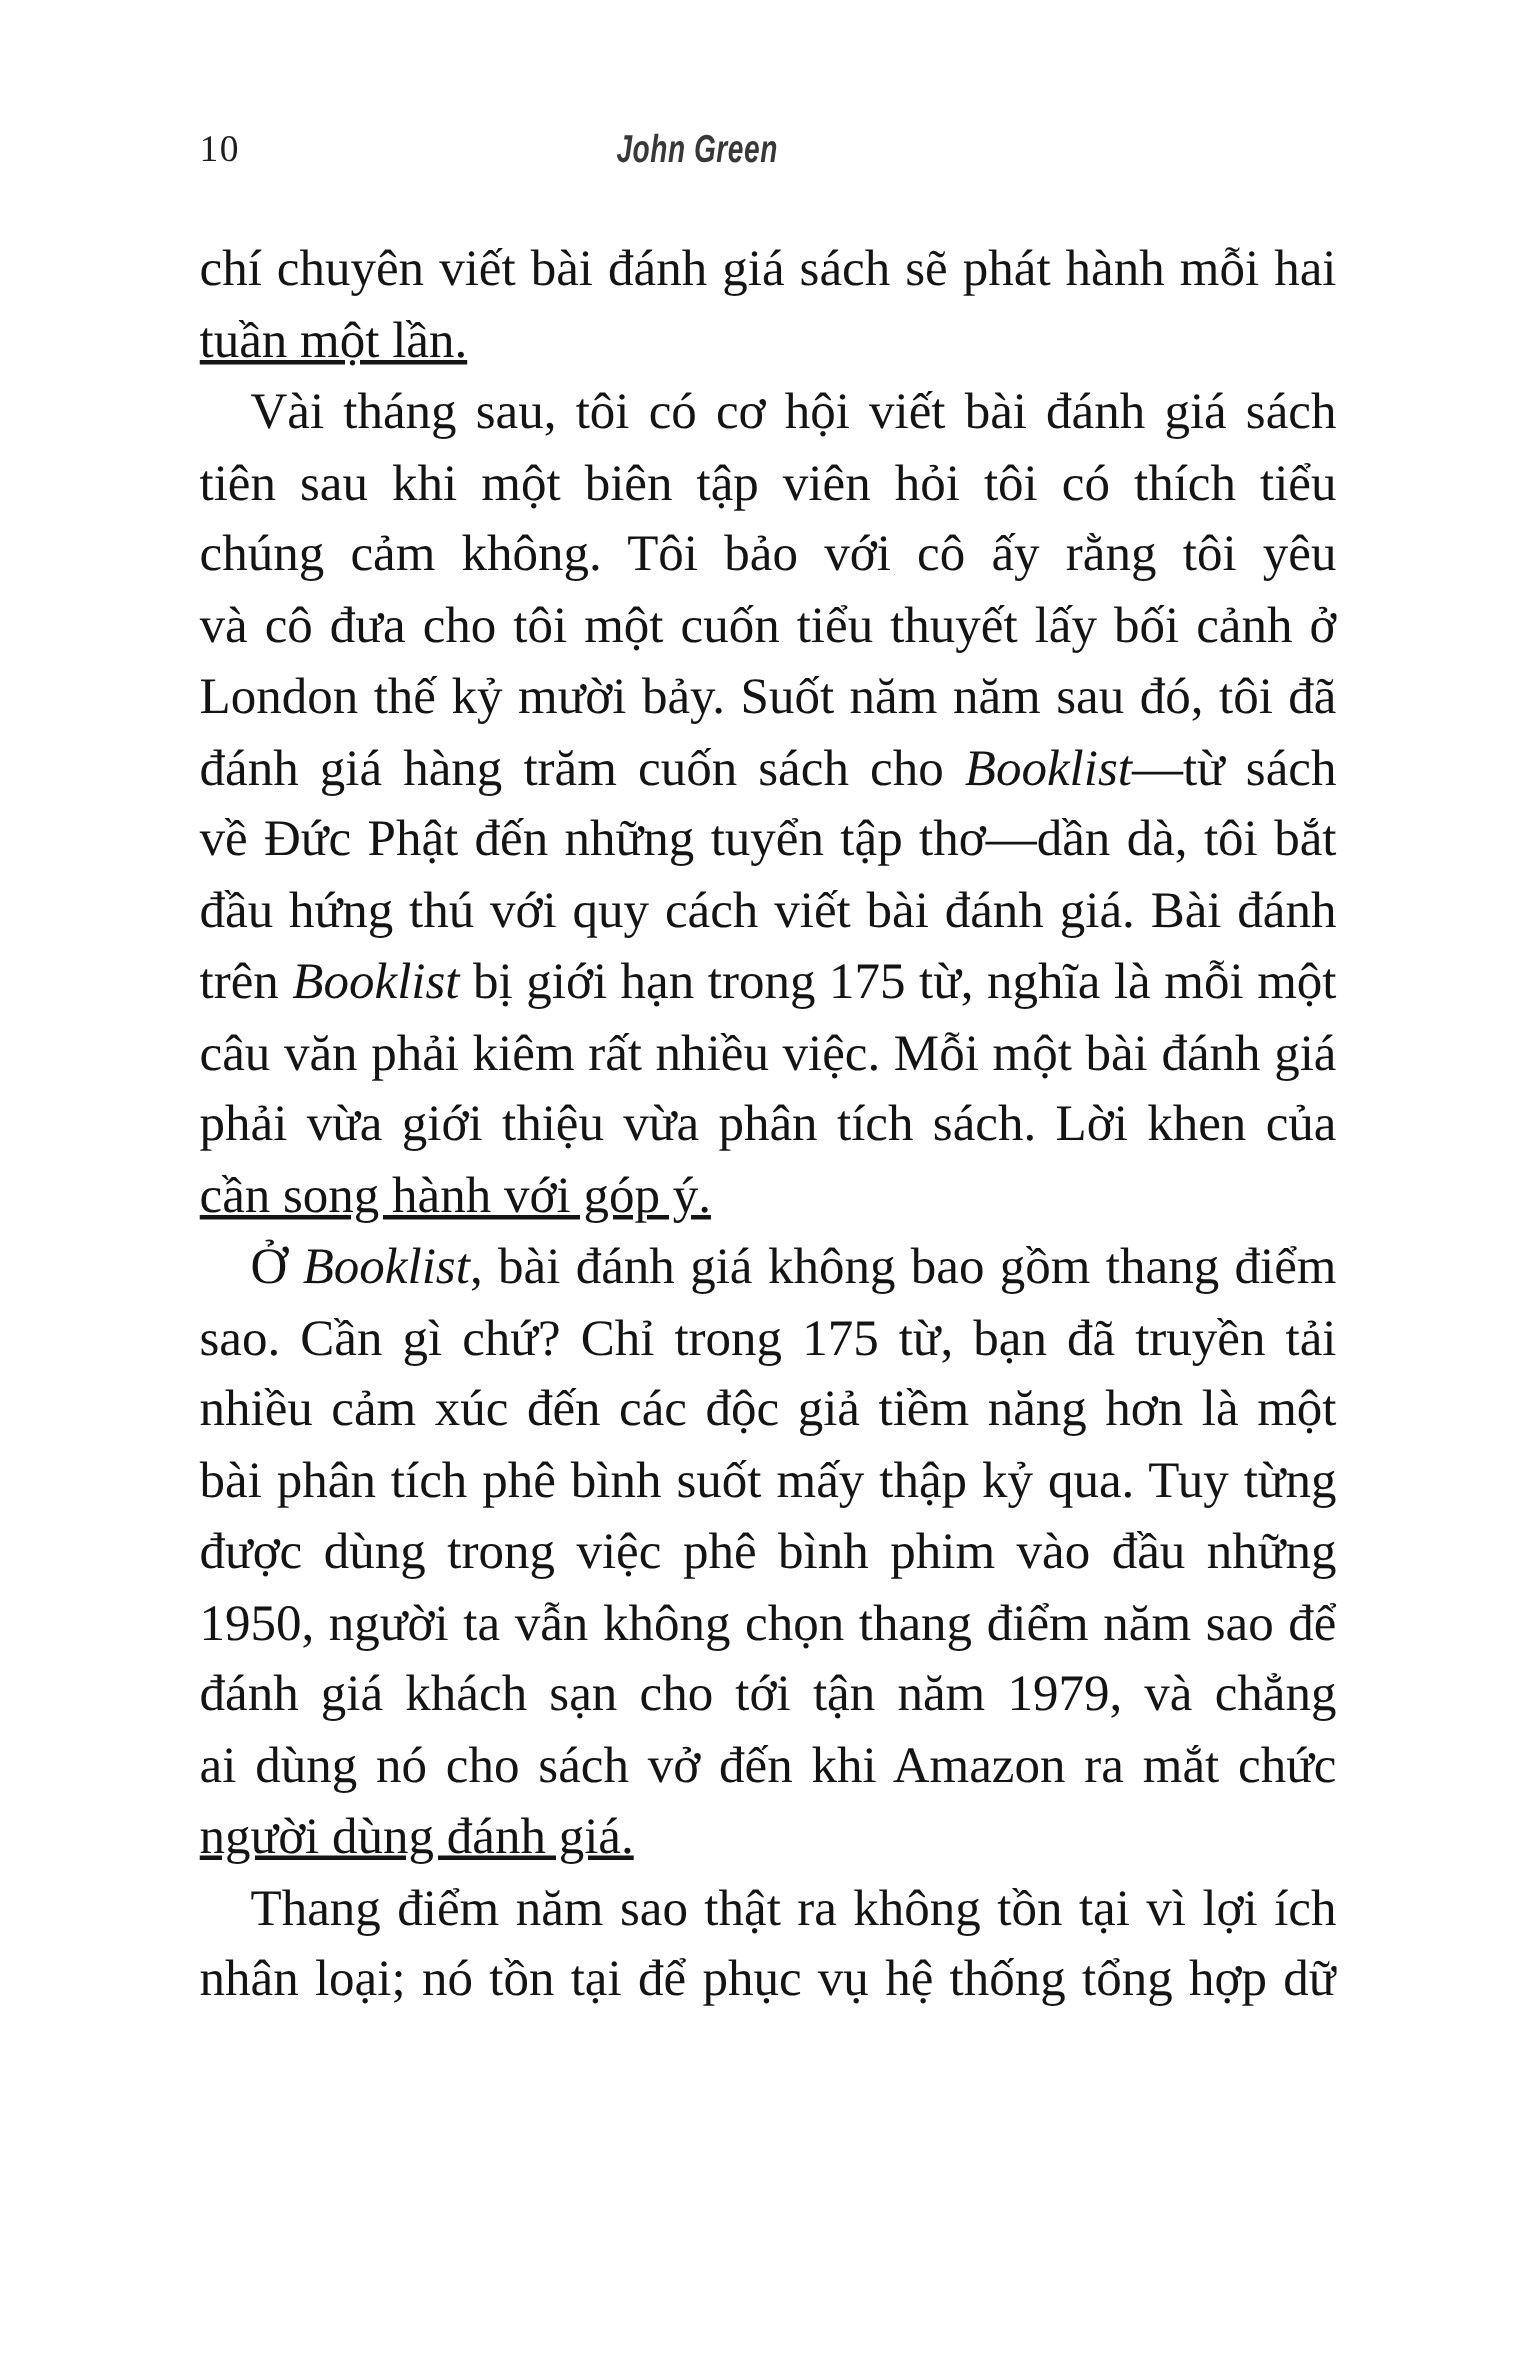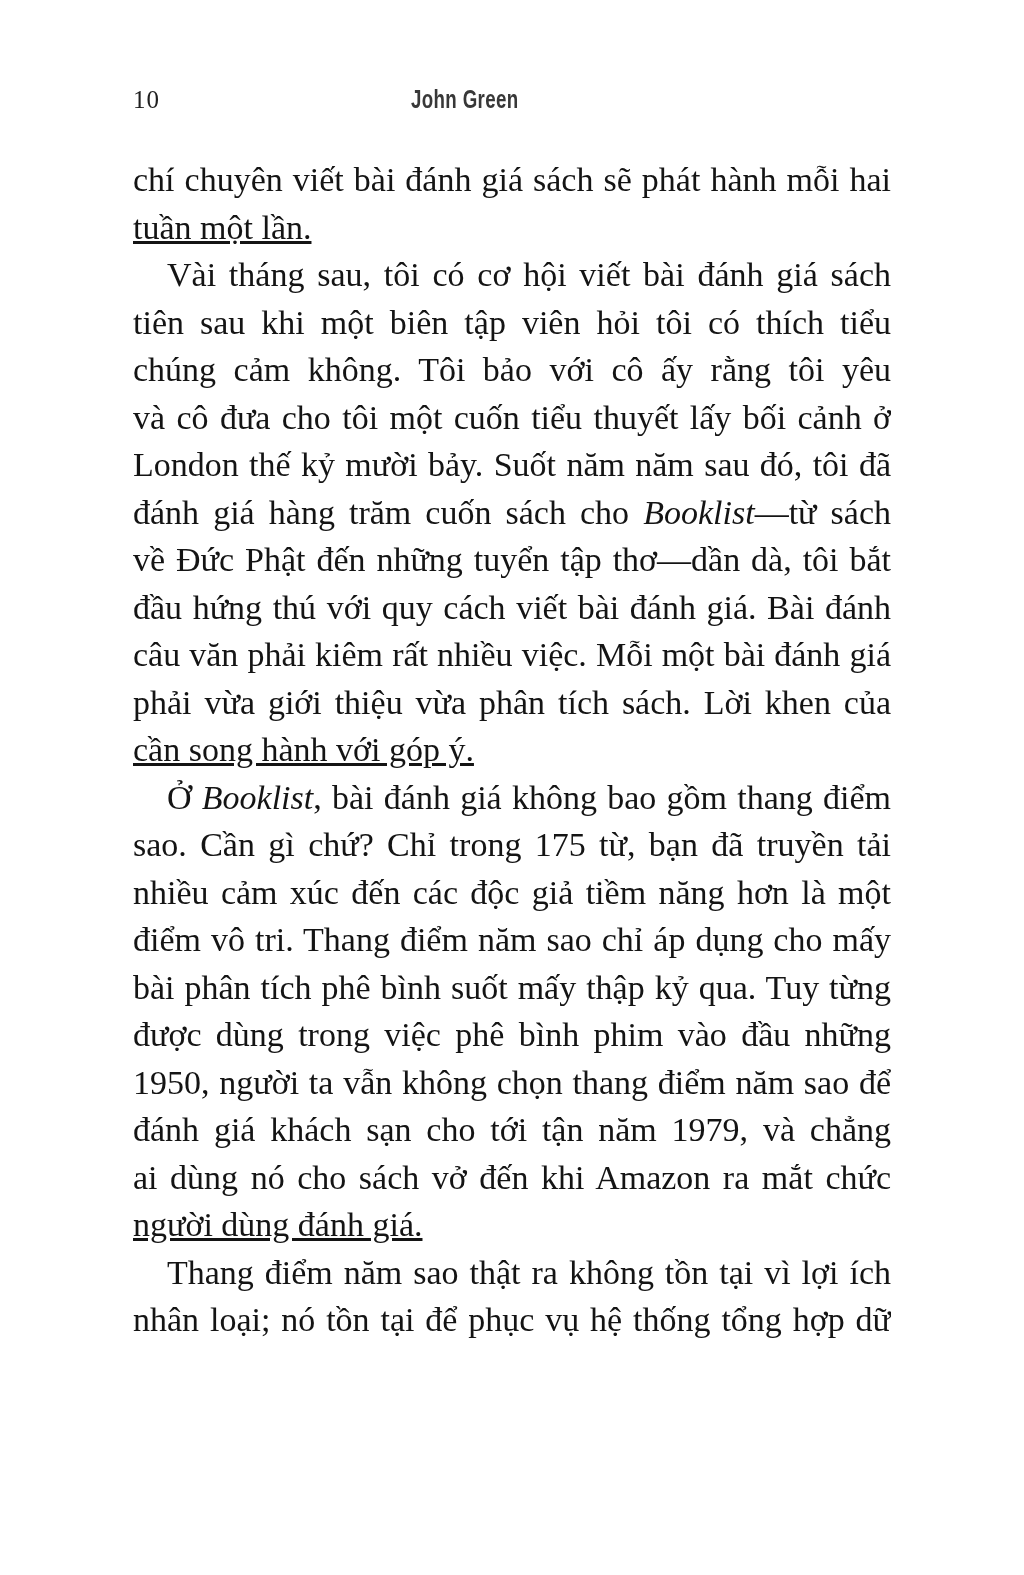--- a/index.html
+++ b/index.html
@@ -29,20 +29,21 @@
   .running-header {
     position: absolute;
     left: 0;
     right: 0;
     top: 0;
     text-align: center;
     font-family: "Liberation Sans", sans-serif;
     font-weight: 700;
     font-size: 26px;
     color: #383838;
+    font-style: italic;
   }
   .running-header .condense {
     display: inline-block;
     transform: scaleX(0.72);
     transform-origin: center;
     letter-spacing: 0.5px;
   }
   .body-text {
     position: absolute;
     left: 133px;
@@ -83,27 +84,27 @@
     <div class="line">chí chuyên viết bài đánh giá sách sẽ phát hành mỗi hai</div>
     <div class="line short">tuần một lần.</div>
     <div class="line indent">Vài tháng sau, tôi có cơ hội viết bài đánh giá sách đầu</div>
     <div class="line">tiên sau khi một biên tập viên hỏi tôi có thích tiểu thuyết</div>
     <div class="line">chúng cảm không. Tôi bảo với cô ấy rằng tôi yêu chúng,</div>
     <div class="line">và cô đưa cho tôi một cuốn tiểu thuyết lấy bối cảnh ở</div>
     <div class="line">London thế kỷ mười bảy. Suốt năm năm sau đó, tôi đã</div>
     <div class="line"><span>đánh giá hàng trăm cuốn sách cho </span><span class="it">Booklist</span><span>—từ sách tranh</span></div>
     <div class="line">về Đức Phật đến những tuyển tập thơ—dần dà, tôi bắt</div>
     <div class="line">đầu hứng thú với quy cách viết bài đánh giá. Bài đánh giá</div>
+    <div class="line"><span>trên </span><span class="it">Booklist</span><span> bị giới hạn trong 175 từ, nghĩa là mỗi một</span></div>
     <div class="line">câu văn phải kiêm rất nhiều việc. Mỗi một bài đánh giá</div>
     <div class="line">phải vừa giới thiệu vừa phân tích sách. Lời khen của bạn</div>
     <div class="line short">cần song hành với góp ý.</div>
     <div class="line indent"><span>Ở </span><span class="it">Booklist</span><span>, bài đánh giá không bao gồm thang điểm năm</span></div>
     <div class="line">sao. Cần gì chứ? Chỉ trong 175 từ, bạn đã truyền tải được</div>
     <div class="line">nhiều cảm xúc đến các độc giả tiềm năng hơn là một con</div>
-    <div class="line">điểm vô tri. Thang điểm năm sao chỉ áp dụng cho mấy</div>
     <div class="line">bài phân tích phê bình suốt mấy thập kỷ qua. Tuy từng</div>
     <div class="line">được dùng trong việc phê bình phim vào đầu những năm</div>
     <div class="line">1950, người ta vẫn không chọn thang điểm năm sao để</div>
     <div class="line">đánh giá khách sạn cho tới tận năm 1979, và chẳng mấy</div>
     <div class="line">ai dùng nó cho sách vở đến khi Amazon ra mắt chức năng</div>
     <div class="line short">người dùng đánh giá.</div>
     <div class="line indent">Thang điểm năm sao thật ra không tồn tại vì lợi ích của</div>
     <div class="line">nhân loại; nó tồn tại để phục vụ hệ thống tổng hợp dữ</div>
   </div>
 

